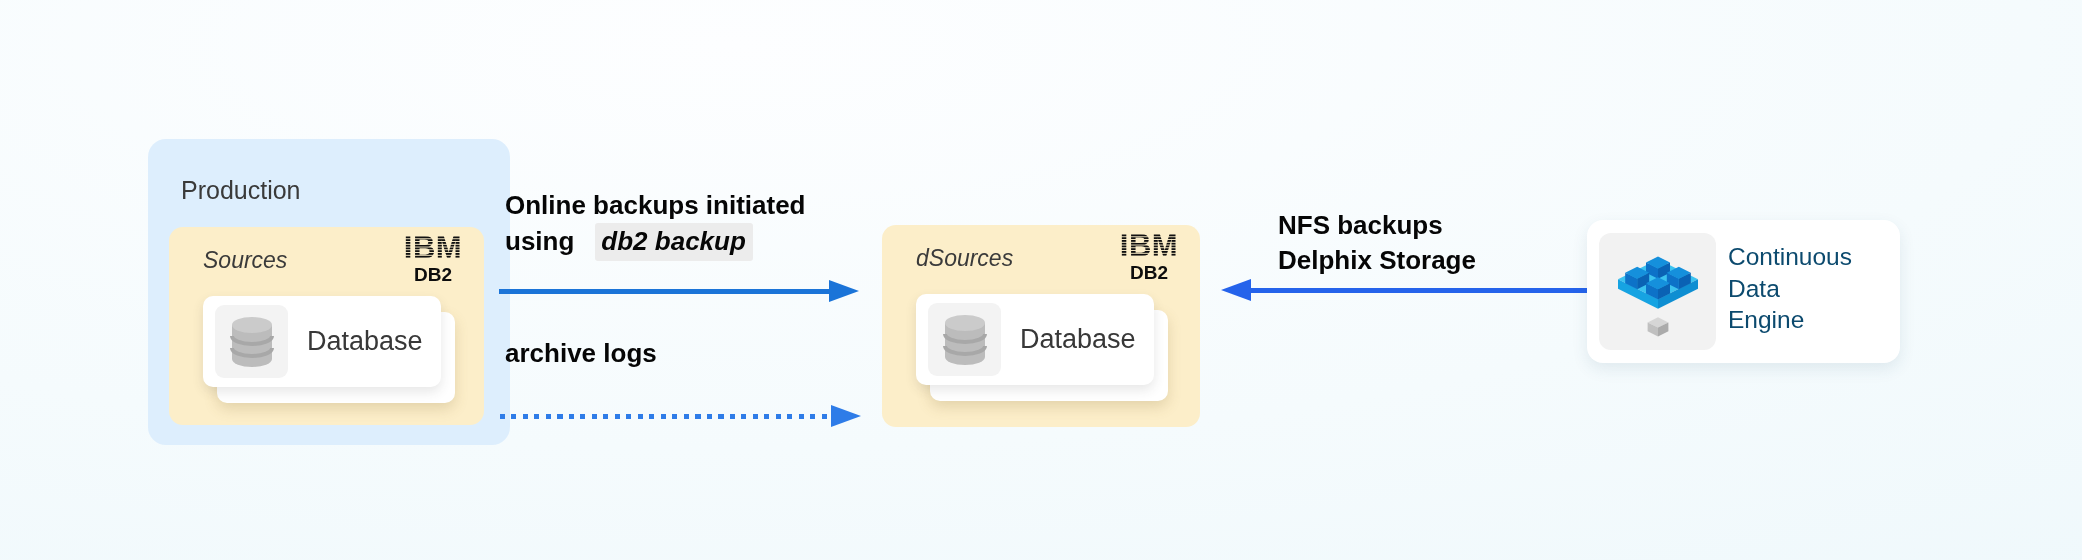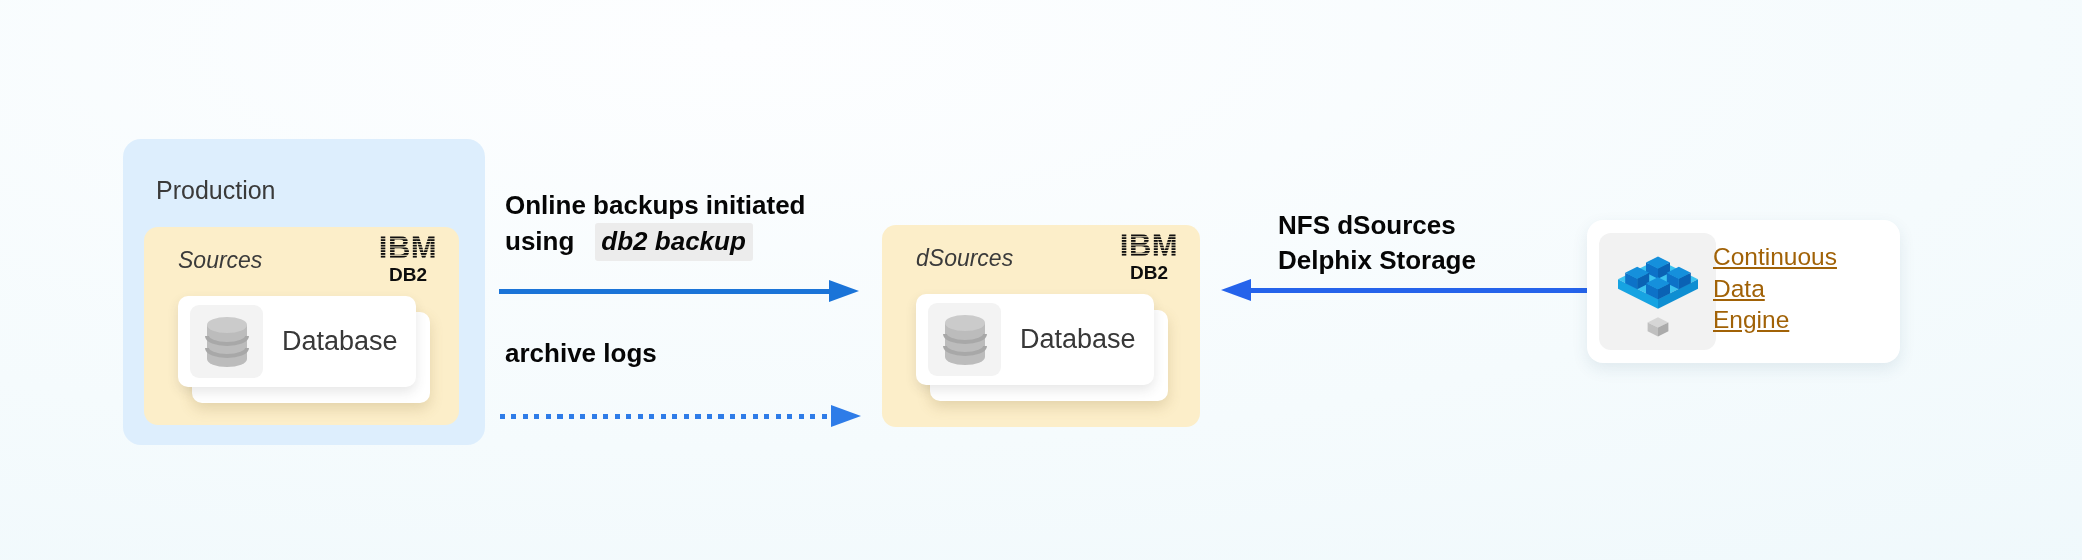--- a/index.html
+++ b/index.html
@@ -9,21 +9,21 @@
     position: relative;
     width: 2082px;
     height: 560px;
     overflow: hidden;
     background: radial-gradient(130% 150% at 35% 8%, #fdfeff 0%, #f5fbfd 48%, #ecf7fb 100%);
   }
 
   
   .production-group {
     position: absolute;
-    left: 123px; top: 139px;
+    left: 148px; top: 139px;
     width: 362px; height: 306px;
     background: #ddeefd;
     border-radius: 18px;
   }
   .production-title {
     position: absolute;
     left: 33px; top: 37px;
     font-size: 25px;
     color: #3a3a3a;
   }
@@ -152,25 +152,24 @@
     left: 12px; top: 13px;
     width: 117px; height: 117px;
     background: #f2f2f2;
     border-radius: 12px;
     display: flex;
     align-items: center;
     justify-content: center;
   }
   .engine-text {
     position: absolute;
-    left: 126px; top: 21px;
+    left: 141px; top: 21px;
     font-size: 24.5px;
     line-height: 31.5px;
-    color: #a16207;
-    text-decoration: underline;
+    color: #0c4a6e;
   }
 </style>
 </head>
 <body>
 
 <svg width="0" height="0" style="position:absolute" aria-hidden="true">
   <defs>
     <pattern id="ibm-stripes" width="6" height="2.75" patternUnits="userSpaceOnUse">
       <rect width="6" height="1.8" fill="#0d0d0d"></rect>
     </pattern>
@@ -238,21 +237,21 @@
             <path d="M3 33 a20 8 0 0 0 40 0" fill="none" stroke="#a8a8a8" stroke-width="4"></path>
             <ellipse cx="23" cy="10" rx="20" ry="8" fill="#cbcbcb"></ellipse>
           </svg>
         </div>
         <div class="db-label">Database</div>
       </div>
     </div>
   </div>
 
   <div class="flow-label flow-nfs">
-    <div>NFS dSources</div>
+    <div>NFS backups</div>
     <div>Delphix Storage</div>
   </div>
   <div class="arrow-head left-nfs"></div>
   <div class="arrow-line nfs"></div>
 
   <div class="engine-card">
     <div class="engine-tile">
       <svg width="96" height="96" viewBox="0 0 120 120">
 
         <polygon points="60,19 110,44 60,69 10,44" fill="#3cc3f0"></polygon>

